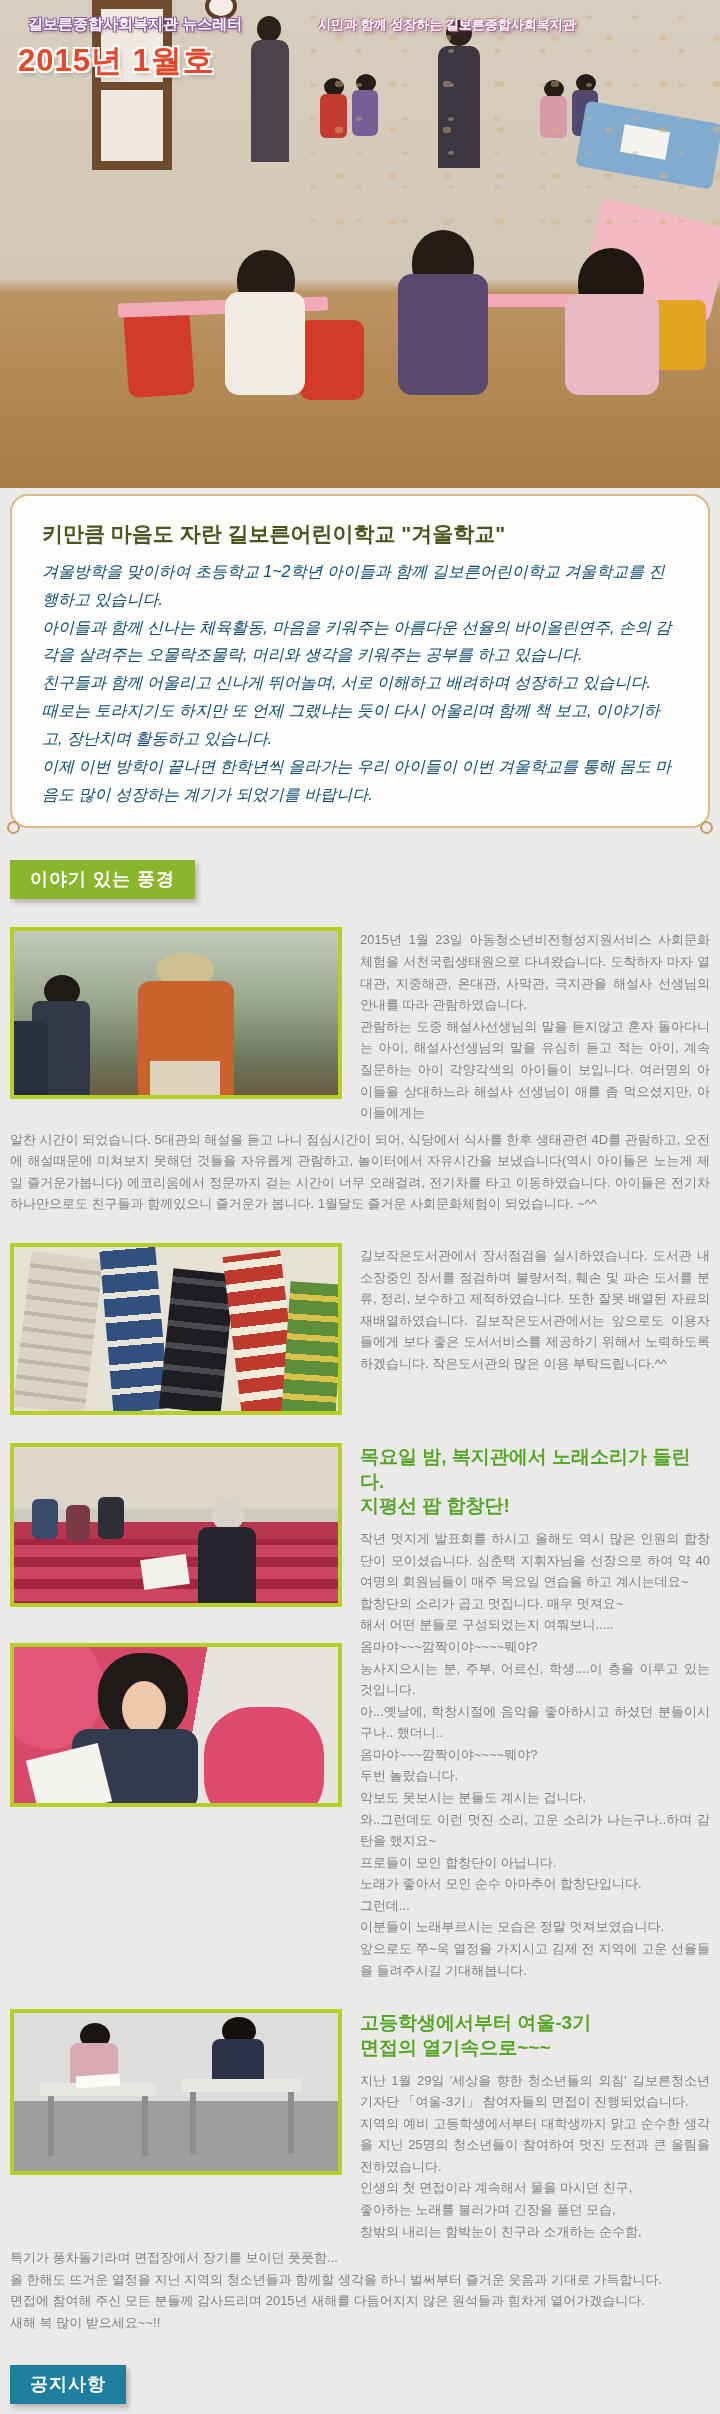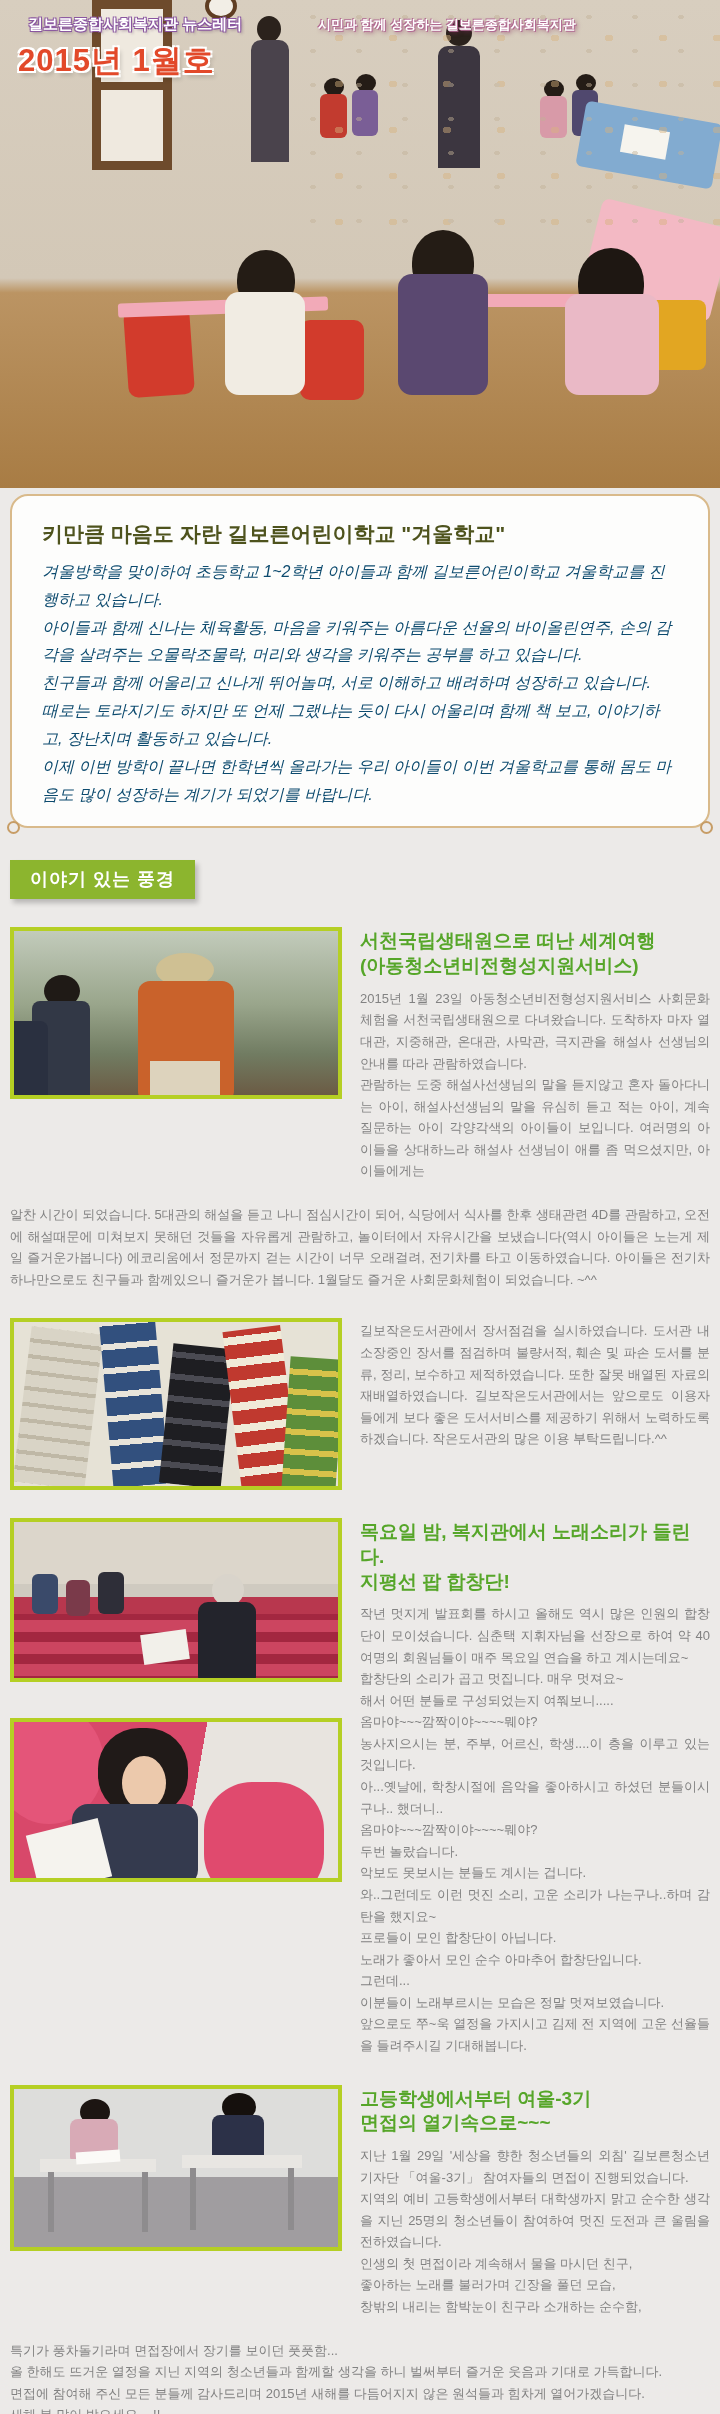--- a/index.html
+++ b/index.html
@@ -38,21 +38,21 @@
   .banner.teal  { background:linear-gradient(#2592af,#146e8d); }
 
   
   .article { margin:28px 10px 0; }
   .article-row { display:flex; gap:18px; }
   .photo-col { flex:0 0 332px; width:332px; display:flex; flex-direction:column; gap:36px; }
   .photo-frame { border:4px solid #b5cf24; position:relative; overflow:hidden; width:100%; background:#cfcdc8; }
   .article-text { flex:1; min-width:0; padding-top:2px; }
   .article-title { color:#56a629; font-size:19px; font-weight:800; line-height:1.3; margin-bottom:9px; }
   .article-body { font-size:13px; color:#828282; line-height:1.66; text-align:justify; }
-  .article-body.full { margin-top:22px; }
+  .article-body.full { margin-top:5px; }
 
   
   .notices { margin:20px 10px 0 28px; }
   .notice { margin-top:13px; }
   .notice-head { display:flex; align-items:flex-start; gap:10px; }
   .badge { flex:0 0 19px; width:19px; height:19px; margin-top:0; border-radius:4px; color:#fff; font-size:11px;
     font-weight:bold; display:flex; align-items:center; justify-content:center;
     box-shadow:inset 0 -3px 3px rgba(0,0,0,.18), 1px 1px 1px rgba(0,0,0,.15); }
   .notice-title { font-size:14px; color:#8d8d8d; padding-top:1px; }
   .notice-detail { font-size:14px; color:#999; margin:7px 0 0 30px; line-height:1.55; }
@@ -120,22 +120,20 @@
         <div class="photo-frame" style="height:172px;background:linear-gradient(180deg,#c2cbbb 0%,#99a58b 45%,#717c62 75%,#6b5b44 100%);">
           <div class="fig" style="left:30px;top:44px;width:36px;height:32px;background:#1f1a16;border-radius:50%;"></div>
           <div class="fig" style="left:18px;top:70px;width:58px;height:102px;background:#323846;border-radius:8px;"></div>
           <div class="fig" style="left:-8px;top:90px;width:42px;height:82px;background:#2a3040;border-radius:8px;"></div>
           <div class="fig" style="left:142px;top:22px;width:58px;height:34px;background:#cfc093;border-radius:50%;"></div>
           <div class="fig" style="left:124px;top:50px;width:96px;height:122px;background:#c9622b;border-radius:12px;"></div>
           <div class="fig" style="left:136px;top:130px;width:70px;height:42px;background:#ddd3bd;"></div>
         </div>
       </div>
       <div class="article-text">
-        <h3 class="article-title pre">서천국립생태원으로 떠난 세계여행
-(아동청소년비전형성지원서비스)</h3>
         <p class="article-body pre">2015년 1월 23일 아동청소년비전형성지원서비스 사회문화체험을 서천국립생태원으로 다녀왔습니다. 도착하자 마자 열대관, 지중해관, 온대관, 사막관, 극지관을 해설사 선생님의 안내를 따라 관람하였습니다.
 관람하는 도중 해설사선생님의 말을 듣지않고 혼자 돌아다니는 아이, 해설사선생님의 말을 유심히 듣고 적는 아이, 계속 질문하는 아이 각양각색의 아이들이 보입니다. 여러명의 아이들을 상대하느라 해설사 선생님이 애를 좀 먹으셨지만, 아이들에게는</p>
       </div>
     </div>
     <p class="article-body full pre">알찬 시간이 되었습니다. 5대관의 해설을 듣고 나니 점심시간이 되어, 식당에서 식사를 한후 생태관련 4D를 관람하고, 오전에 해설때문에 미쳐보지 못해던 것들을 자유롭게 관람하고, 놀이터에서 자유시간을 보냈습니다(역시 아이들은 노는게 제일 즐거운가봅니다) 에코리움에서 정문까지 걷는 시간이 너무 오래걸려, 전기차를 타고 이동하였습니다. 아이들은 전기차하나만으로도 친구들과 함께있으니 즐거운가 봅니다. 1월달도 즐거운 사회문화체험이 되었습니다. ~^^</p>
   </section>
 
   
   <section class="article">
     <div class="article-row">

